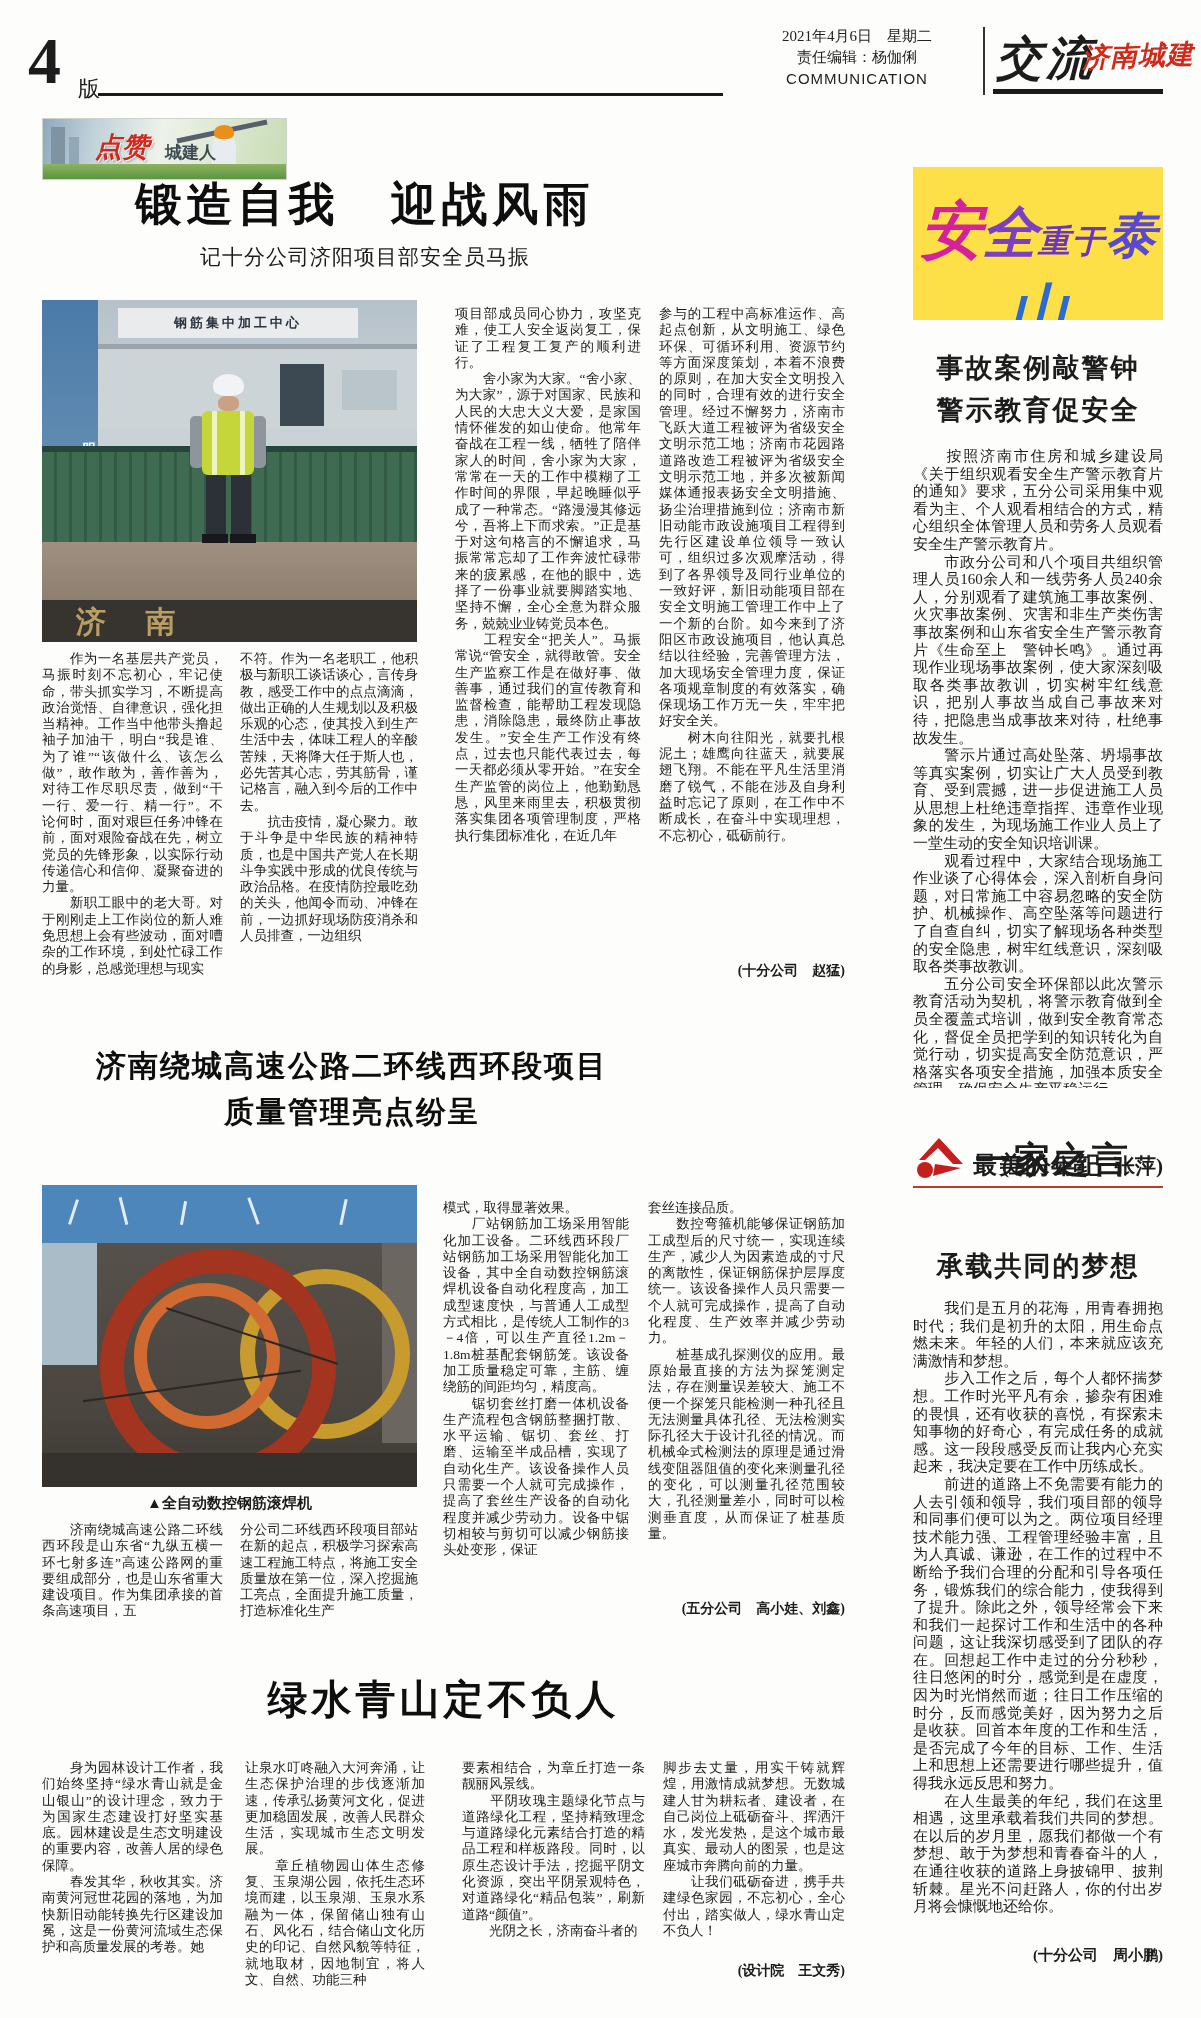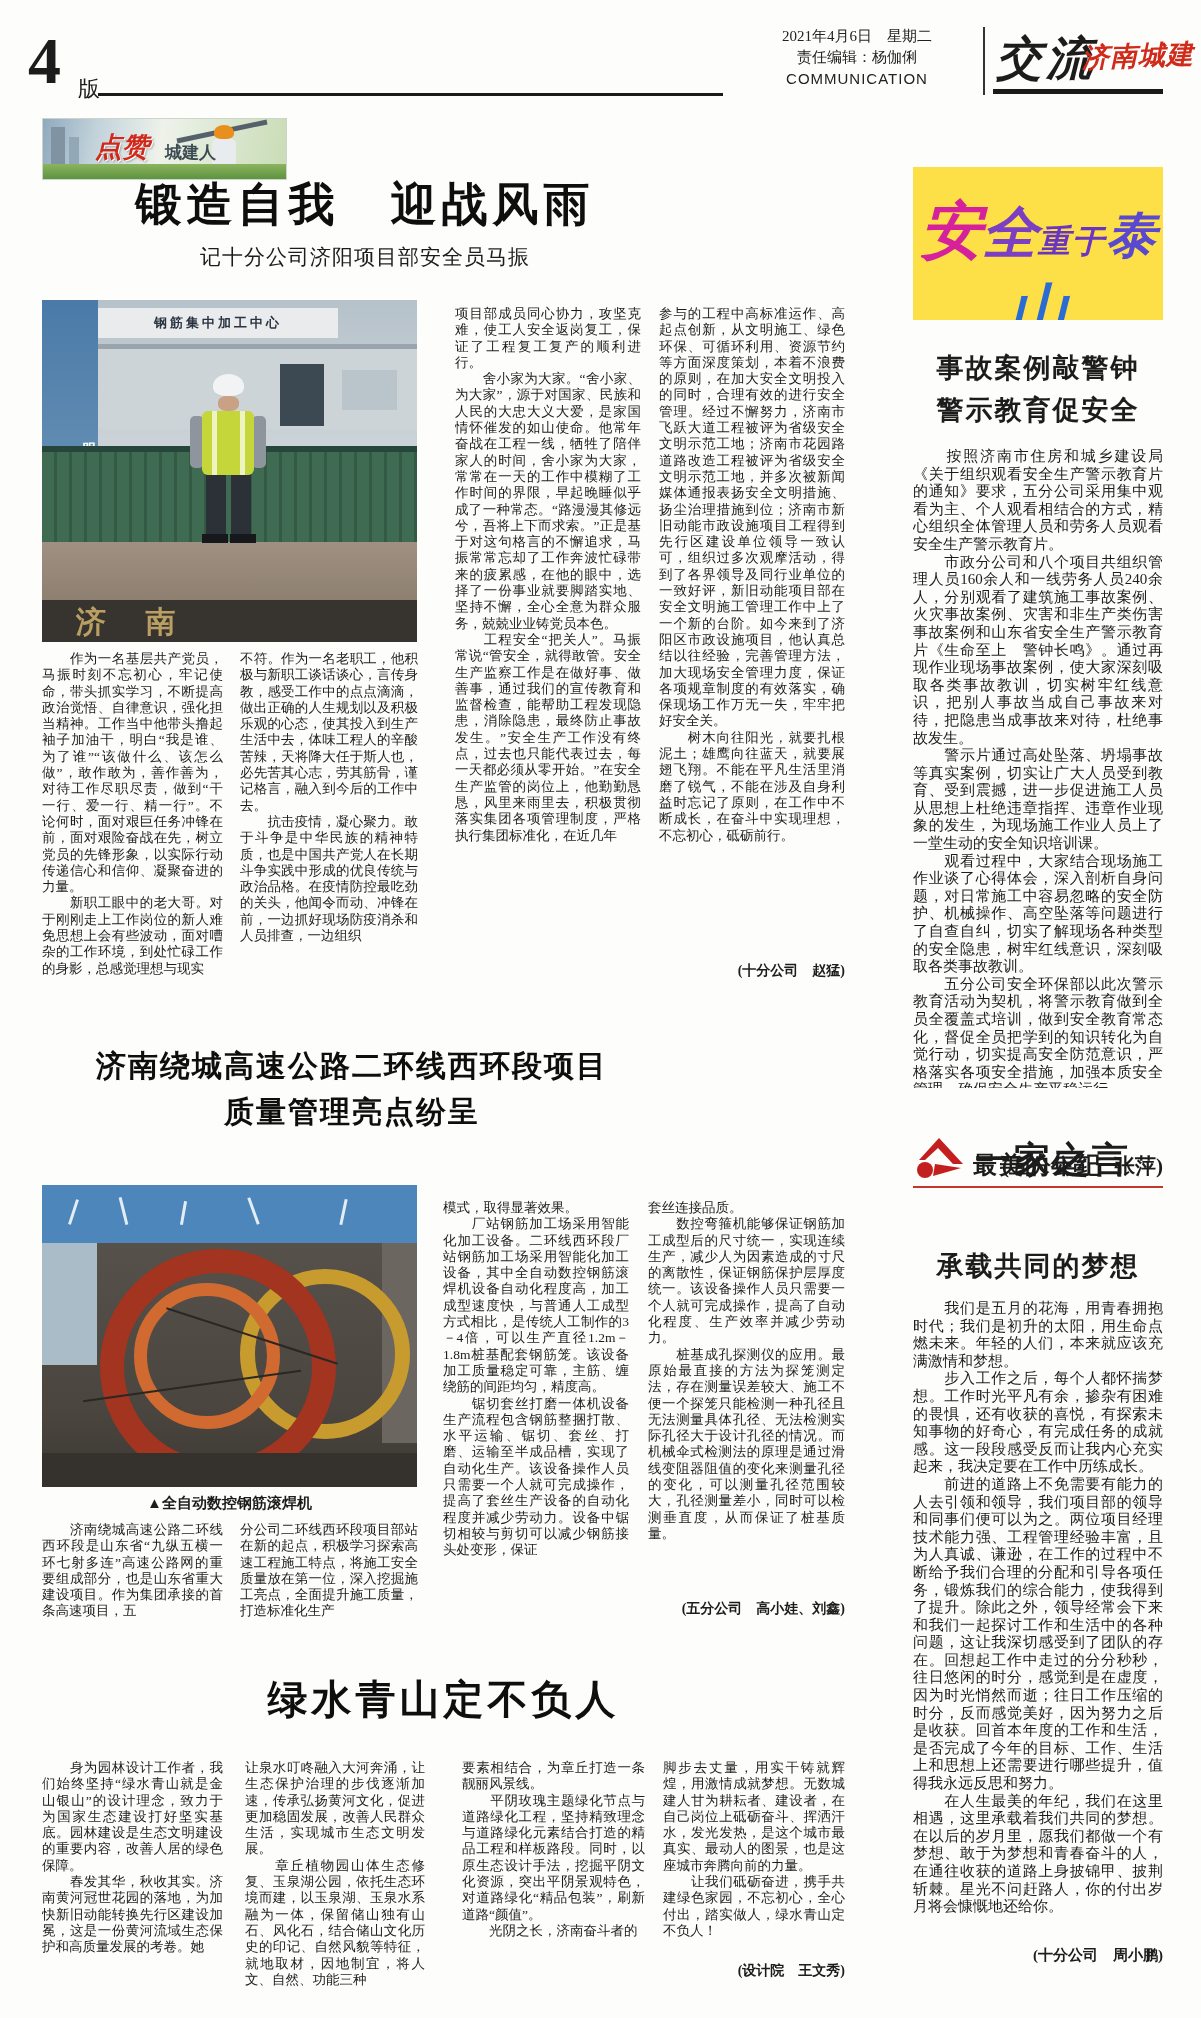--- a/index.html
+++ b/index.html
@@ -70,21 +70,21 @@
     <div class="wk-body"></div>
     <div class="grass"></div>
     <div class="txt-hi">点赞</div>
     <div class="txt-rest">城建人</div>
   </div>
 
   <div class="abs a-title sans center" style="left:95px;top:174px;width:540px;font-size:46px;letter-spacing:5px;">锻造自我　迎战风雨</div>
   <div class="abs center" style="left:95px;top:243px;width:540px;font-size:21px;letter-spacing:1px;">记十分公司济阳项目部安全员马振</div>
 
   <div class="abs photo" style="left:42px;top:300px;width:375px;height:342px;background:linear-gradient(#b6c2ca,#ccd4d9 45%,#d6dad6);">
-    <div class="abs" style="left:56px;top:8px;width:240px;height:30px;background:#e9ebed;color:#2a3340;font-size:13px;font-weight:bold;text-align:center;line-height:30px;letter-spacing:3px;" class2="sans">钢筋集中加工中心</div>
+    <div class="abs" style="left:76px;top:8px;width:240px;height:30px;background:#e9ebed;color:#2a3340;font-size:13px;font-weight:bold;text-align:center;line-height:30px;letter-spacing:3px;" class2="sans">钢筋集中加工中心</div>
     <div class="abs" style="left:0;top:0;width:56px;height:212px;background:linear-gradient(#4a7aa8,#6f97b8);color:#fff;font-size:15px;font-weight:bold;writing-mode:vertical-rl;padding-top:34px;text-align:center;letter-spacing:6px;">服务社</div>
     <div class="abs" style="left:56px;top:44px;width:319px;height:80px;background:#cdd4d8;border-top:5px solid #9aa4ac;"></div>
     <div class="abs" style="left:238px;top:64px;width:44px;height:62px;background:#3c4852;"></div>
     <div class="abs" style="left:300px;top:70px;width:55px;height:40px;background:#b9c4cb;"></div>
     <div class="abs" style="left:0;top:146px;width:375px;height:96px;background:repeating-linear-gradient(90deg,#3f6b53 0 12px,#335a45 12px 15px);border-top:6px solid #27463b;"></div>
     <div class="abs" style="left:0;top:242px;width:375px;height:60px;background:linear-gradient(#a09081,#8d7f6f);"></div>
     <div class="abs" style="left:0;top:300px;width:375px;height:42px;background:#37332e;"></div>
     <div class="abs" style="left:34px;top:302px;color:#b99f63;font-size:30px;font-weight:bold;letter-spacing:16px;">济 南</div>
 
     <div class="abs" style="left:146px;top:74px;width:80px;height:170px;">

